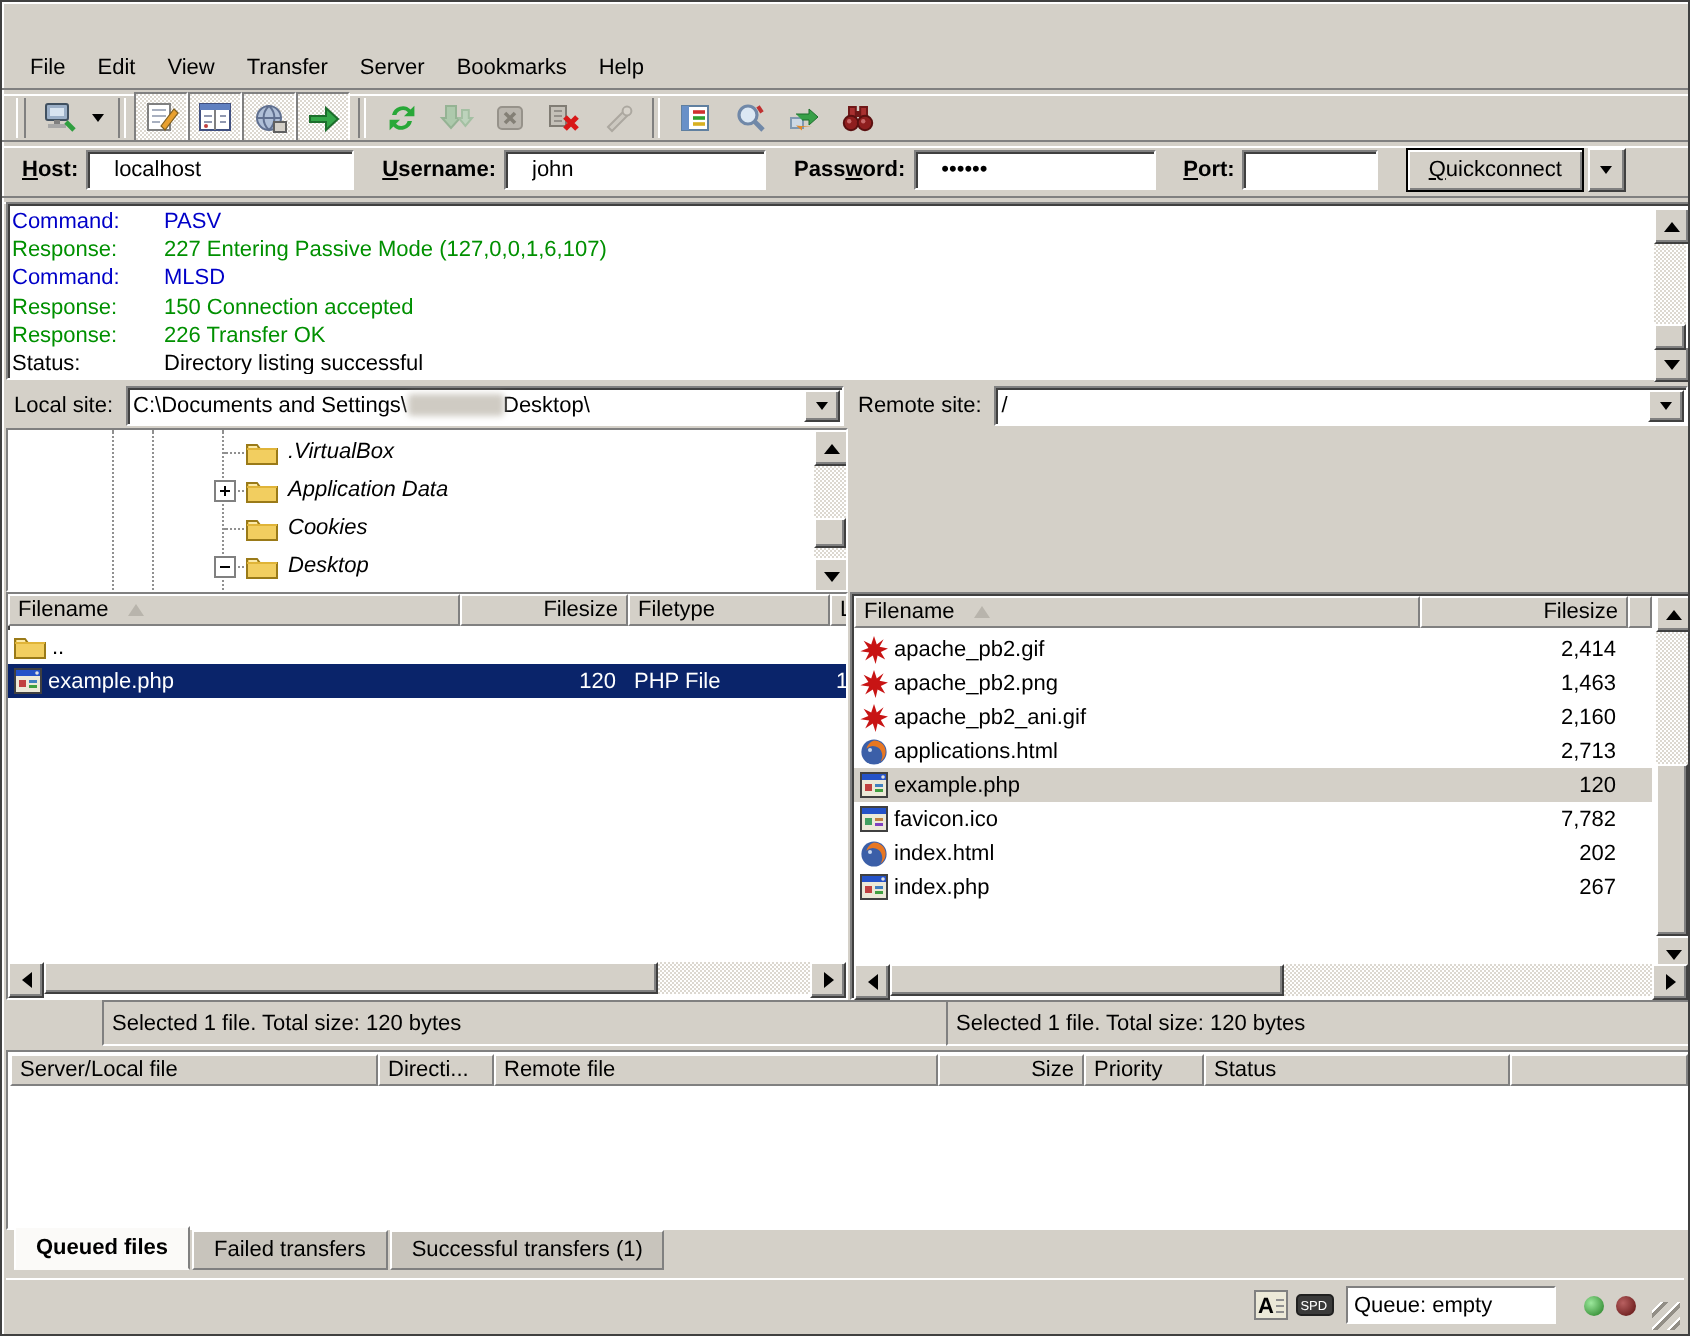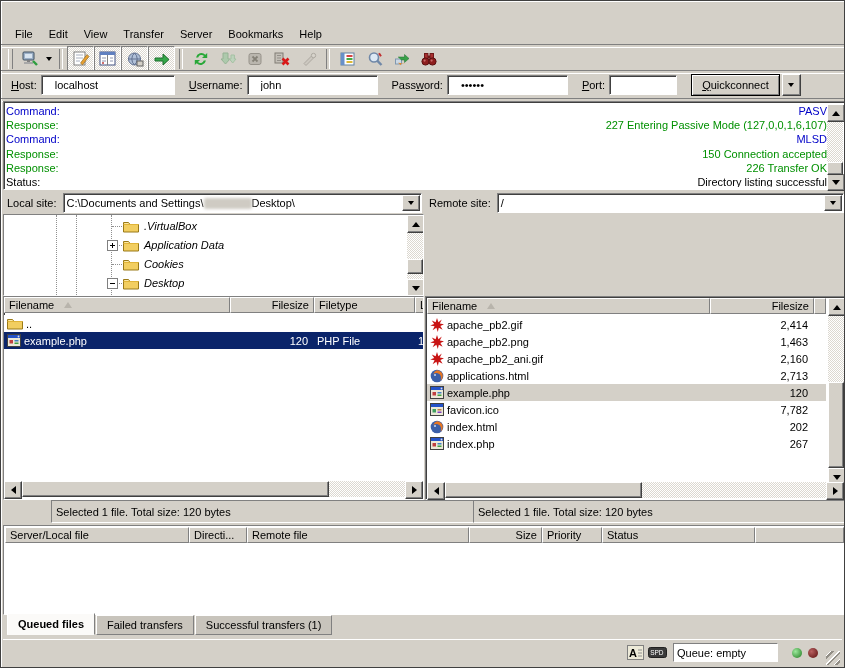--- a/index.html
+++ b/index.html
@@ -28,29 +28,29 @@
   #toolbar{left:2px;top:45px;right:2px;height:25px;display:flex;align-items:center;padding-left:4px;}
   .tb-btn{width:25px;height:23px;display:flex;align-items:center;justify-content:center;border:1px solid transparent;position:relative;}
   .tb-btn.pressed{border-color:#808080 #fff #fff #808080;background-image:conic-gradient(#fff 25%,#dcd8d0 0 50%,#fff 0 75%,#dcd8d0 0);background-size:2px 2px;}
   .tb-btn.disabled{opacity:.9;}
   .tb-sep{width:2px;height:20px;border-left:1px solid #808080;border-right:1px solid #fff;margin:0 4px;}
   .tb-grip{width:3px;height:20px;border-left:1px solid #fff;border-right:1px solid #808080;margin:0 3px 0 1px;}
   .tb-drop{width:12px;height:23px;display:flex;align-items:center;justify-content:center;}
   .tri-down{width:0;height:0;border-left:3px solid transparent;border-right:3px solid transparent;border-top:4px solid #000;}
   
   #quickbar{left:2px;top:71px;right:2px;height:26px;display:flex;align-items:center;padding-left:8px;}
-  #quickbar label{margin-right:4px;}
+  #quickbar label{margin-right:4px;font-weight:bold;}
   #quickbar input{height:16px;border:1px solid;border-color:#808080 #fff #fff #808080;box-shadow:inset 1px 1px 0 #404040;
                   font:11px "Liberation Sans",sans-serif;padding:1px 13px;margin-right:14px;background:#fff;}
   #qc-btn{height:20px;padding:0 10px;font:11px "Liberation Sans",sans-serif;display:flex;align-items:center;border:1px solid #000;box-shadow:inset 1px 1px 0 #fff, inset -1px -1px 0 #808080;background:#D4D0C8;}
   #qc-drop{width:17px;height:20px;margin-left:2px;display:flex;align-items:center;justify-content:center;}
   
   #log{left:2px;top:100px;width:841px;height:87px;background:#fff;}
   #log-lines{position:absolute;left:2px;top:2px;right:18px;bottom:2px;overflow:hidden;}
-  .log-line{display:flex;line-height:14.2px;white-space:nowrap;justify-content:space-between;}
+  .log-line{display:flex;line-height:14.2px;white-space:nowrap;}
   .log-label{width:76px;flex:none;}
   .log-command{color:#0000C8;}
   .log-response{color:#009000;}
   .log-status{color:#000;}
   
   .sb-btn{width:16px;height:16px;display:flex;align-items:center;justify-content:center;}
   .sb-btn .tri{width:0;height:0;}
   .tri.up{border-left:4px solid transparent;border-right:4px solid transparent;border-bottom:5px solid #000;}
   .tri.dn{border-left:4px solid transparent;border-right:4px solid transparent;border-top:5px solid #000;}
   .tri.lf{border-top:4px solid transparent;border-bottom:4px solid transparent;border-right:5px solid #000;}

